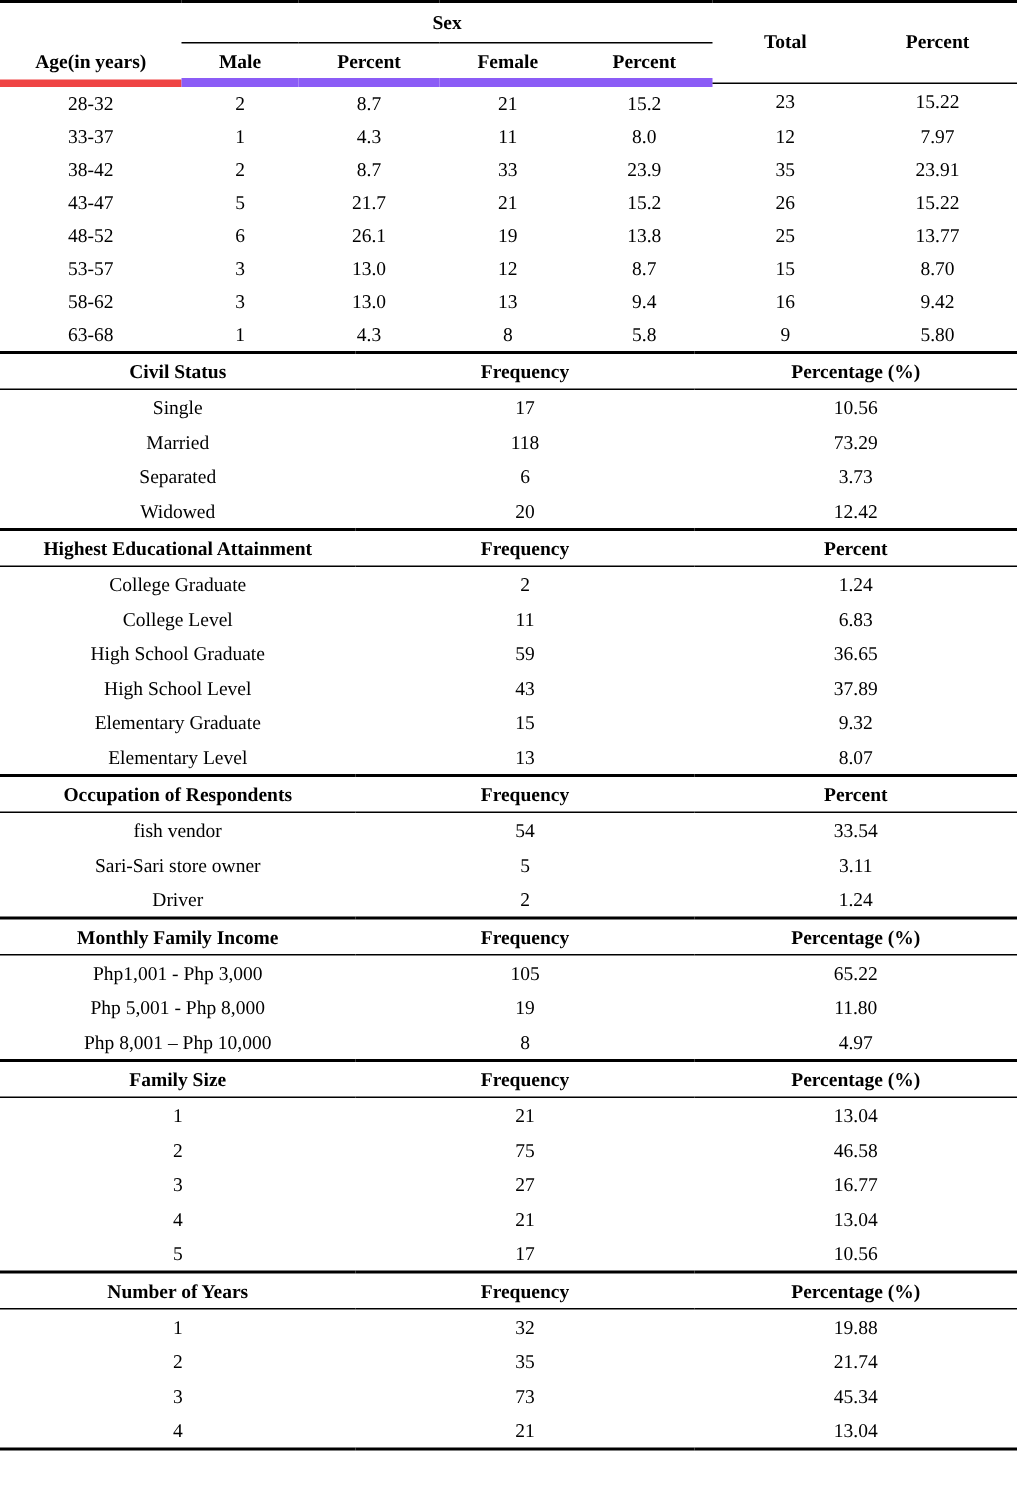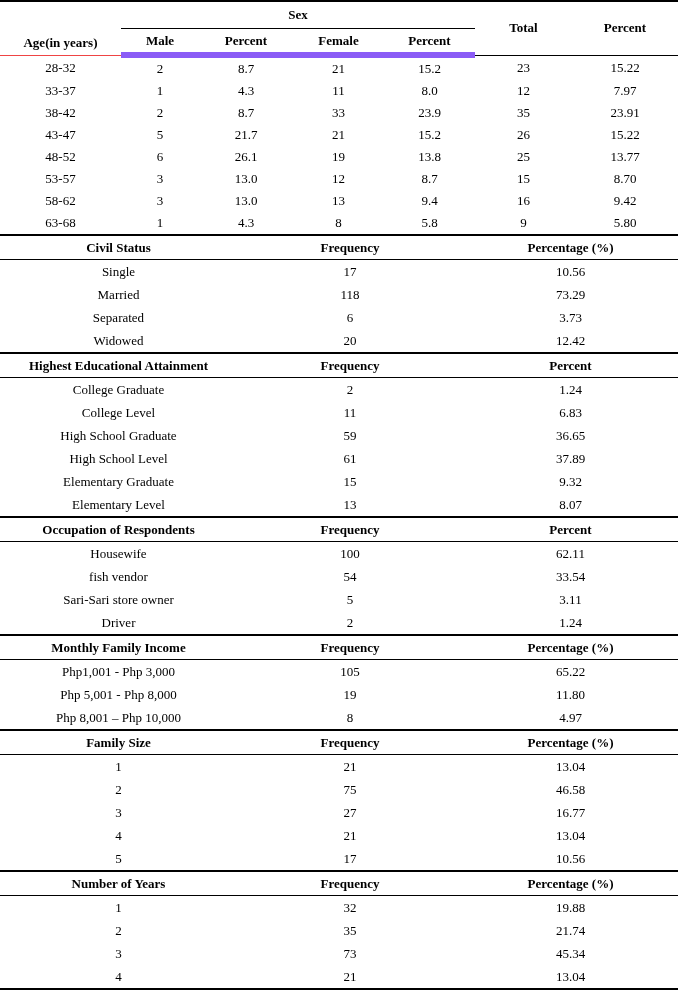--- a/index.html
+++ b/index.html
@@ -12,21 +12,21 @@
     border-collapse:collapse;table-layout:fixed;width:678px;
   }
   .tbl td{
     text-align:center;vertical-align:middle;
     font-size:13px;line-height:1.05;padding:0;
     height:22px;overflow:hidden;white-space:nowrap;
   }
   .b{font-weight:bold;}
   
   .t-age{border-top:2px solid #000;}
-  .t-age td.hdr-age{vertical-align:bottom;padding-bottom:5px;border-bottom:1px solid #ef4444;font-family:Liberation Serif, serif;}
+  .t-age td.hdr-age{vertical-align:bottom;padding-bottom:5px;border-bottom:5px solid #ef4444;font-family:Liberation Serif, serif;}
   .t-age td.sex-span{height:26px;border-bottom:1px solid #000;}
   .t-age td.hdr-mid{border-bottom:1px solid #000;}
   .t-age tr.subhead td{height:23px;border-bottom:6px solid #8b5cf6;}
   
   .t-sec{border-top:2px solid #000;}
   .t-sec tr.hrow td{height:23px;border-bottom:1px solid #000;}
   .t-sec tr.dr td{height:23px;}
   .t-last{border-bottom:2px solid #000;}
 </style>
 </head>
@@ -189,21 +189,21 @@
         <td>11</td>
         <td>6.83</td>
       </tr>
       <tr class="dr">
         <td>High School Graduate</td>
         <td>59</td>
         <td>36.65</td>
       </tr>
       <tr class="dr">
         <td>High School Level</td>
-        <td>61</td>
+        <td>43</td>
         <td>37.89</td>
       </tr>
       <tr class="dr">
         <td>Elementary Graduate</td>
         <td>15</td>
         <td>9.32</td>
       </tr>
       <tr class="dr">
         <td>Elementary Level</td>
         <td>13</td>
@@ -218,25 +218,20 @@
         <col style="width:226px">
         <col style="width:215px">
       </colgroup>
     <tbody>
       <tr class="hrow">
         <td class="b">Occupation of Respondents</td>
         <td class="b">Frequency</td>
         <td class="b">Percent</td>
       </tr>
       <tr class="dr">
-        <td>Housewife</td>
-        <td>100</td>
-        <td>62.11</td>
-      </tr>
-      <tr class="dr">
         <td>fish vendor</td>
         <td>54</td>
         <td>33.54</td>
       </tr>
       <tr class="dr">
         <td>Sari-Sari store owner</td>
         <td>5</td>
         <td>3.11</td>
       </tr>
       <tr class="dr">

